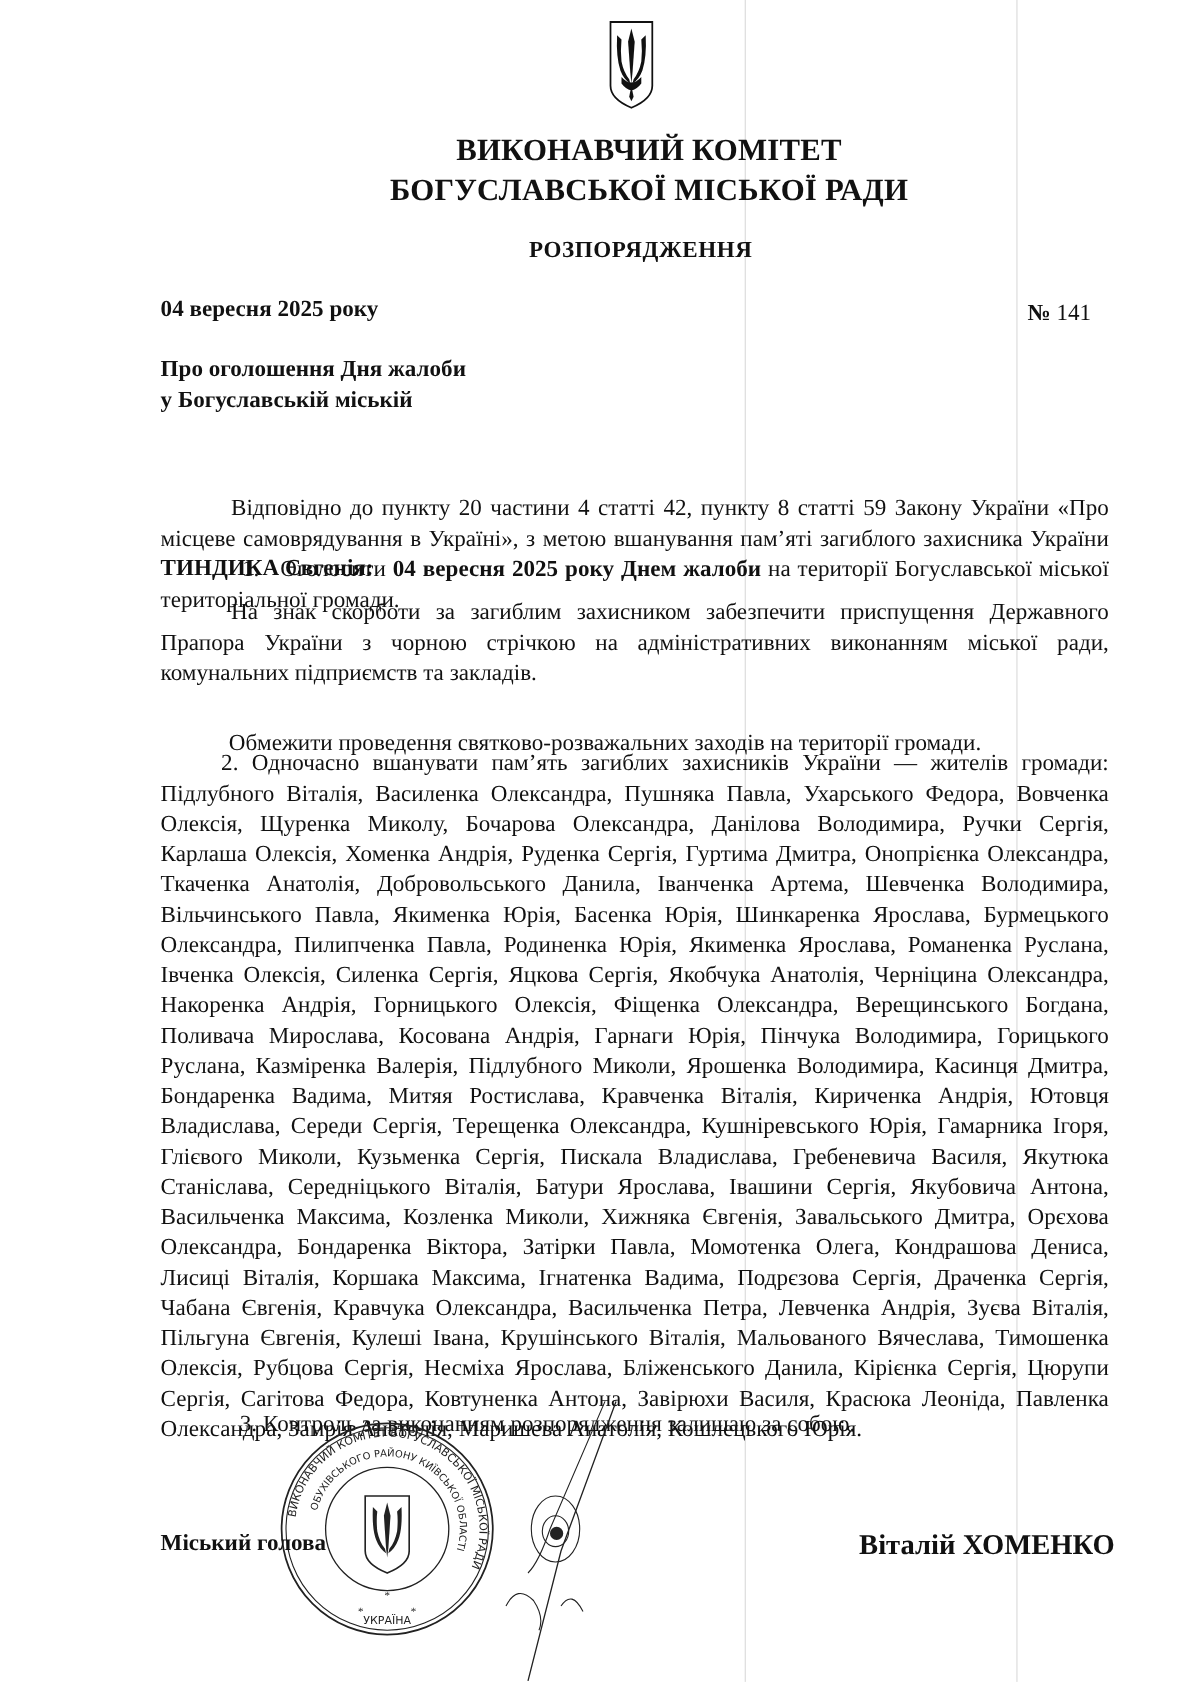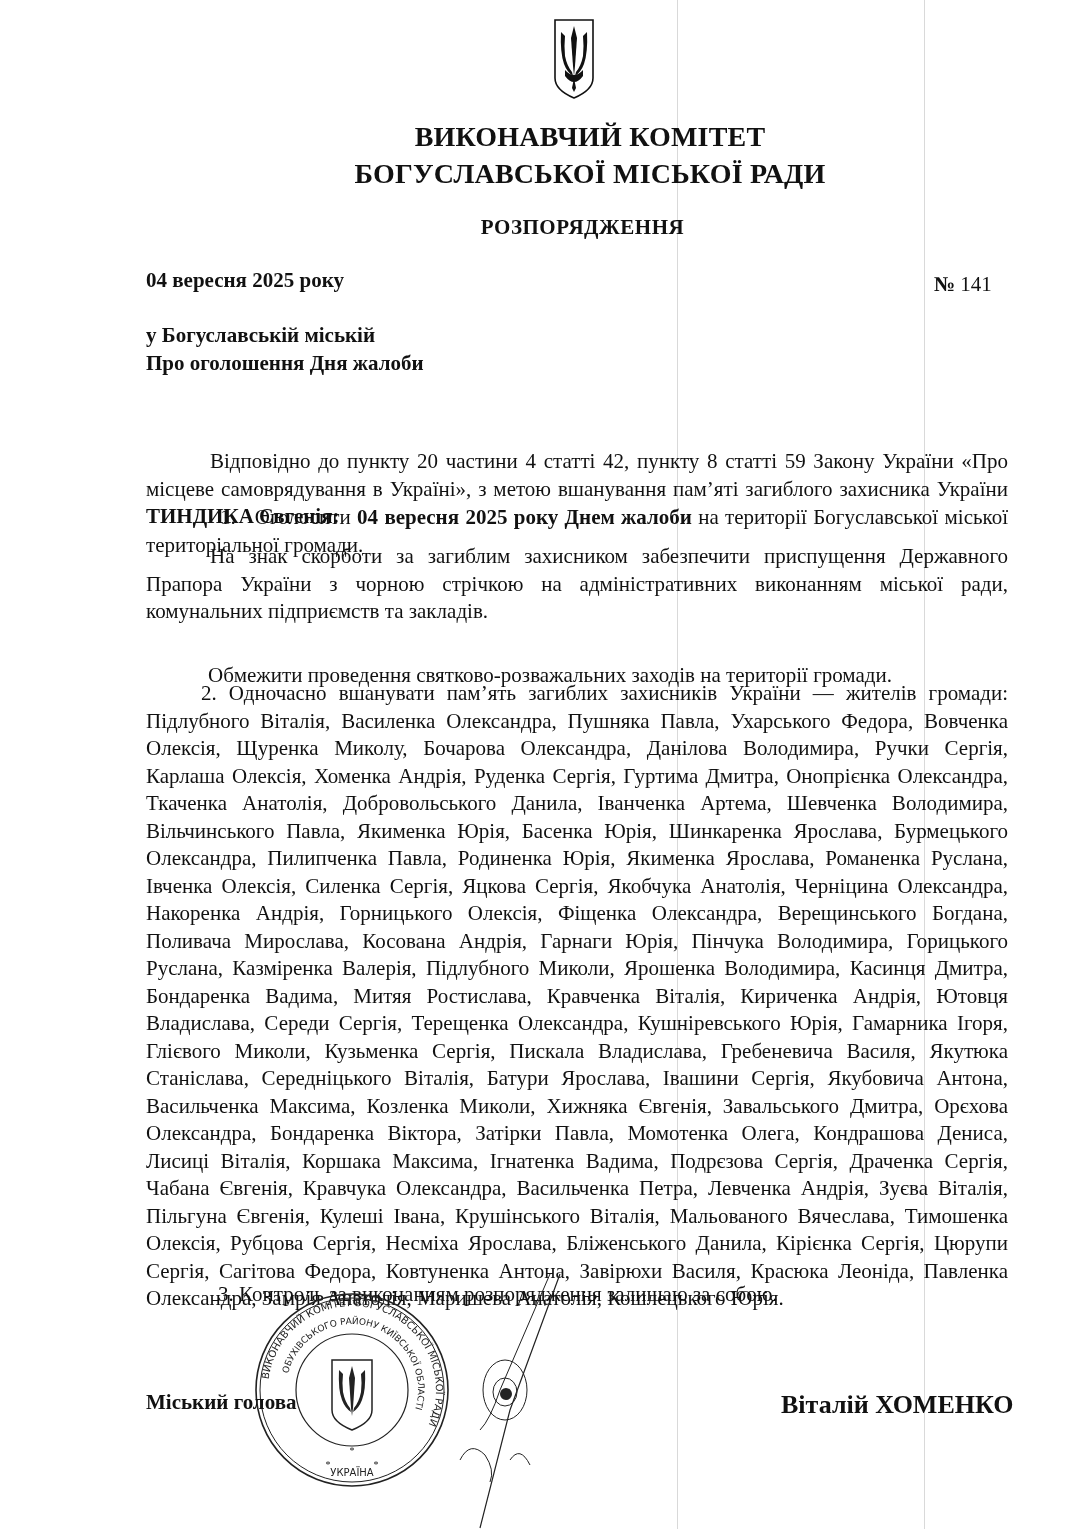--- a/index.html
+++ b/index.html
@@ -51,22 +51,22 @@
 <div class="org l2">БОГУСЛАВСЬКОЇ МІСЬКОЇ РАДИ</div>
 <div class="order-title">РОЗПОРЯДЖЕННЯ</div>
 
 <div class="date">04 вересня 2025 року</div>
 <div class="num">
   <b>№</b>
   <span>141</span>
 </div>
 
 <div class="subject">
+  <div>Про оголошення Дня жалоби</div>
   <div>у Богуславській міській</div>
-  <div>Про оголошення Дня жалоби</div>
 </div>
 
 <div class="body p-intro">
   <span>Відповідно до пункту 20 частини 4 статті 42, пункту 8 статті 59 Закону України «Про місцеве самоврядування в Україні», з метою вшанування пам’яті загиблого захисника України </span><b>ТИНДИКА Євгенія:</b>
 </div>
 
 <div class="body p1">
   <span>1.</span>&nbsp;&nbsp;&nbsp;<span>Оголосити </span><b>04 вересня 2025 року</b> <b>Днем жалоби</b><span> на території Богуславської міської територіальної громади.</span>
 </div>
 

